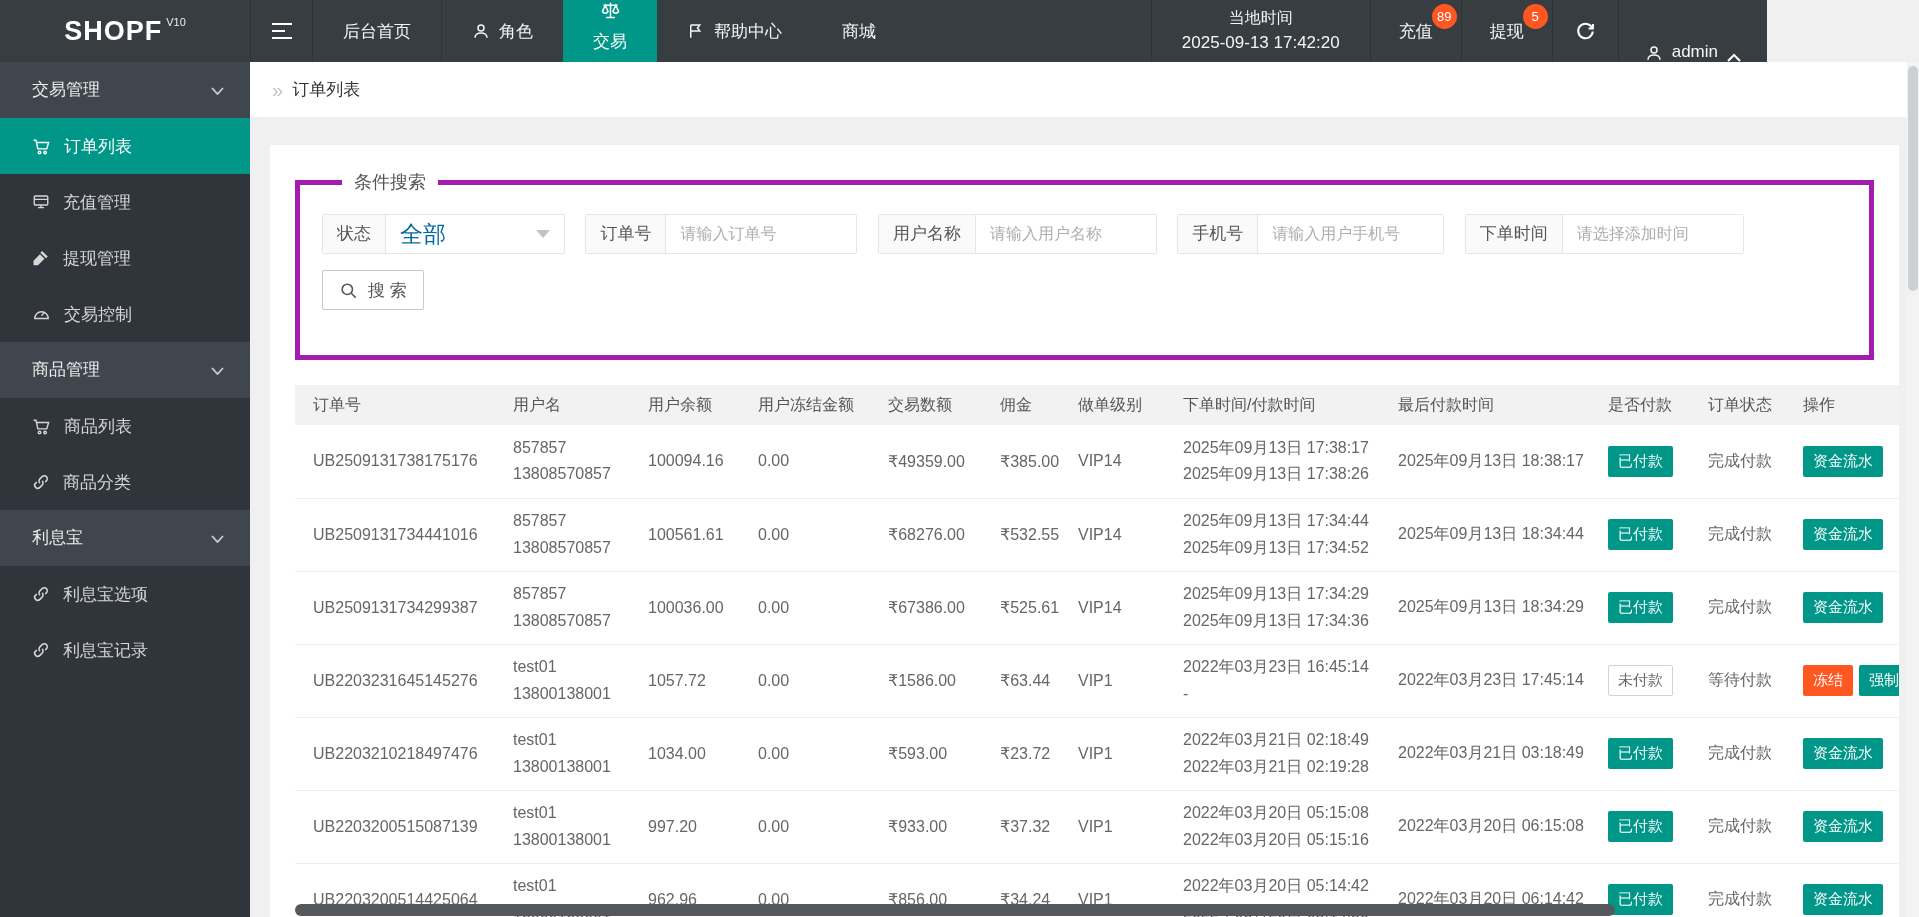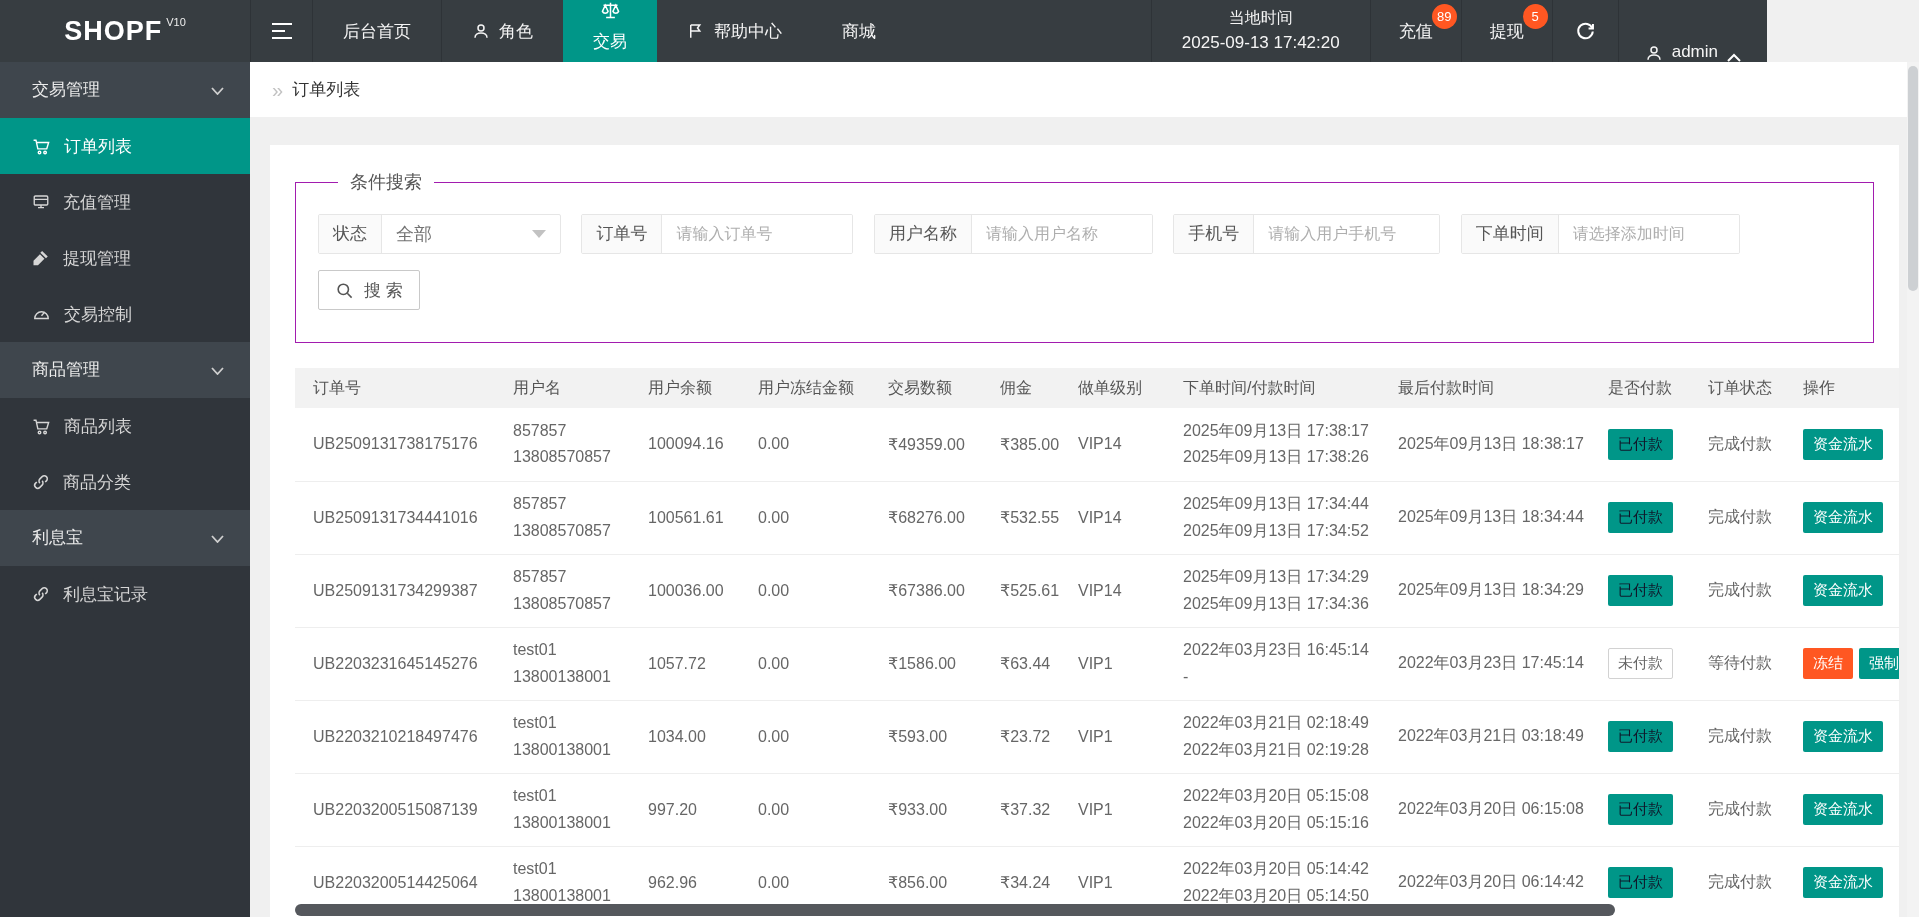--- a/index.html
+++ b/index.html
@@ -39,44 +39,44 @@
 
   
   .main{position:absolute;top:62px;left:250px;width:1669px;height:855px;background:#f0f0f0;overflow:hidden;}
   .crumb-bar{height:55px;background:#fff;display:flex;align-items:center;padding-left:22px;gap:9px;}
   .crumb-arrow{color:#c2c2c2;font-size:20px;line-height:1;}
   .crumb-cur{color:#333;font-size:17px;}
   .content{padding:28px 20px 0;}
   .panel{background:#fff;padding:25px 25px 0;height:800px;}
 
   
-  fieldset.search{border:1px solid #a21caf;margin:0;padding:20px 0 32px 22px;}
+  fieldset.search{border:5px solid #a21caf;margin:0;padding:20px 0 45px 22px;}
   fieldset.search legend{margin-left:20px;padding:0 12px;font-size:18px;color:#555;}
   .field{display:inline-flex;height:40px;border:1px solid #e6e6e6;border-radius:2px;
          margin-right:16px;vertical-align:middle;background:#fff;overflow:hidden;}
   .flabel{background:#fafafa;border-right:1px solid #e6e6e6;padding:0 14px;line-height:38px;
           font-size:17px;color:#555;white-space:nowrap;}
   .field input{border:0;outline:0;padding:0 14px;font-size:16px;color:#666;height:38px;}
   .field input::placeholder{color:#aeaeae;}
   .select-box{display:flex;align-items:center;justify-content:space-between;width:178px;padding:0 14px;
-              font-size:18px;color:#737373;cursor:pointer;}
+              font-size:23px;color:#0369a1;cursor:pointer;}
   .caret{width:0;height:0;border-left:7px solid transparent;border-right:7px solid transparent;
          border-top:8px solid #c2c2c2;}
   .search-btn{margin-top:16px;display:inline-flex;align-items:center;gap:10px;height:40px;padding:0 16px;
               background:#fff;border:1px solid #c9c9c9;border-radius:2px;font-size:17px;color:#555;cursor:pointer;}
 
   
   .table-wrap{margin-top:25px;margin-right:-25px;overflow:hidden;}
   table.orders{border-collapse:collapse;table-layout:fixed;width:1650px;}
   table.orders th{background:#f2f2f2;height:40px;font-weight:normal;font-size:16px;color:#555;
                   text-align:left;padding:0 8px 0 18px;white-space:nowrap;}
   table.orders td{height:73px;font-size:16px;color:#666;padding:0 8px 0 18px;border-bottom:1px solid #eee;
                   white-space:nowrap;overflow:visible;}
   td .stack div{line-height:1.65;}
-  .badge-paid{display:inline-block;background:#009688;color:#0f172a;font-size:15px;padding:6px 10px;border-radius:2px;}
+  .badge-paid{display:inline-block;background:#009688;color:#ffffff;font-size:15px;padding:6px 10px;border-radius:2px;}
   .badge-unpaid{display:inline-block;background:#fff;border:1px solid #d2d2d2;color:#666;font-size:15px;
                 padding:5px 9px;border-radius:2px;}
   .btn-act{display:inline-block;color:#fff;font-size:15px;padding:6px 10px;border-radius:2px;margin-right:6px;cursor:pointer;}
   .btn-green{background:#009688;}
   .btn-orange{background:#ff5722;}
 
   
   .vscroll-track{position:absolute;top:62px;right:0;width:12px;height:855px;background:#f3f3f3;}
   .vscroll-thumb{position:absolute;top:4px;left:1px;width:10px;height:225px;background:#cdd0d3;border-radius:5px;}
   .hscroll-thumb{position:absolute;left:295px;top:904px;width:1320px;height:12px;background:#55585d;border-radius:6px;z-index:6;}
@@ -252,20 +252,29 @@
         </svg>
     </span>
   </div>
   <div class="side-item">
     <span class="icon">
       <svg width="18" height="18" viewBox="0 0 24 24" fill="none" stroke="#d6d6d6" stroke-width="2">
         <path d="M10.5 13.5a4 4 0 0 1 0-5.7l3-3a4 4 0 0 1 5.7 5.7l-1.6 1.6"></path>
         <path d="M13.5 10.5a4 4 0 0 1 0 5.7l-3 3a4 4 0 0 1-5.7-5.7l1.6-1.6"></path>
       </svg>
     </span>
+    <span>利息宝选项</span>
+  </div>
+  <div class="side-item">
+    <span class="icon">
+      <svg width="18" height="18" viewBox="0 0 24 24" fill="none" stroke="#d6d6d6" stroke-width="2">
+        <path d="M10.5 13.5a4 4 0 0 1 0-5.7l3-3a4 4 0 0 1 5.7 5.7l-1.6 1.6"></path>
+        <path d="M13.5 10.5a4 4 0 0 1 0 5.7l-3 3a4 4 0 0 1-5.7-5.7l1.6-1.6"></path>
+      </svg>
+    </span>
     <span>利息宝记录</span>
   </div>
 </div>
 
 <div class="main">
   <div class="crumb-bar">
     <span class="crumb-arrow">»</span>
     <span class="crumb-cur">订单列表</span>
   </div>
 

